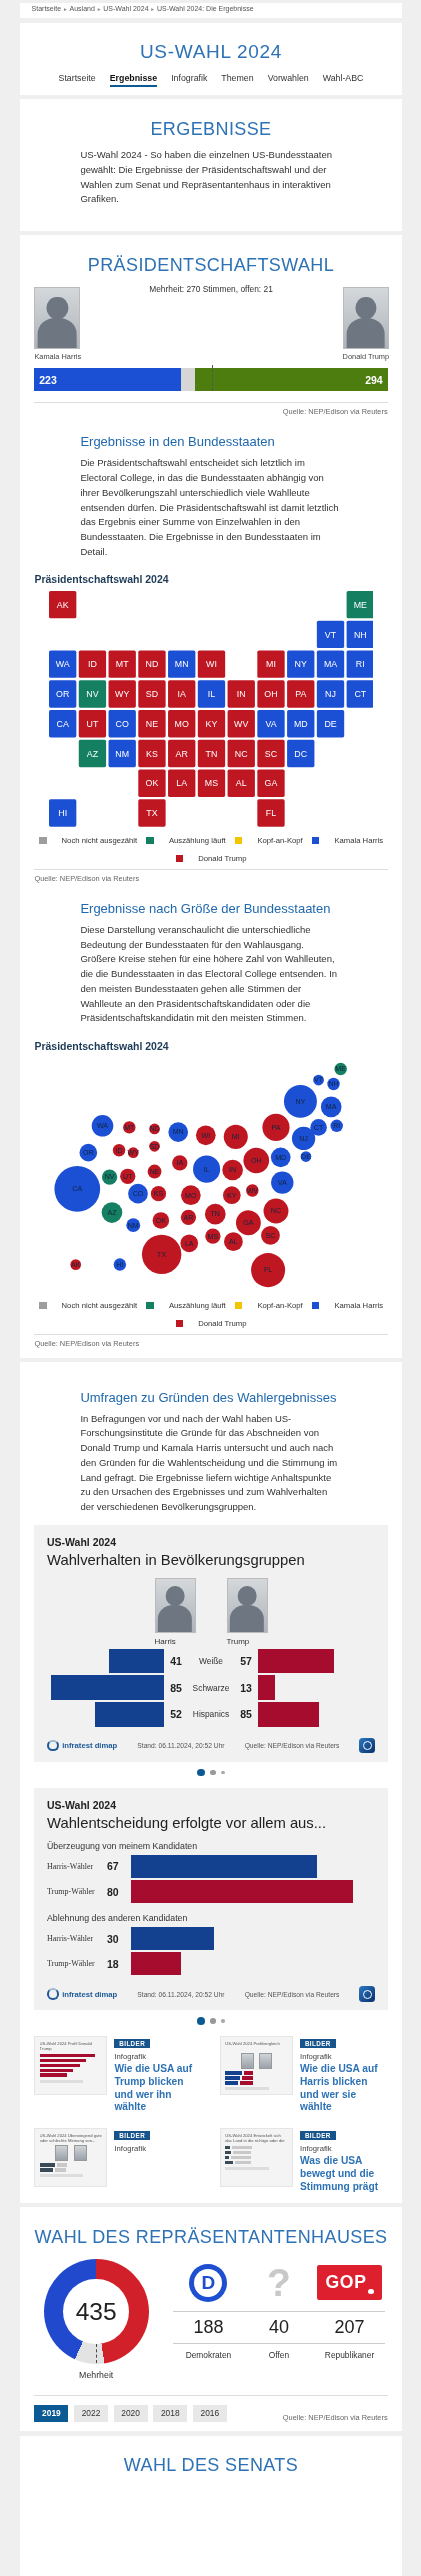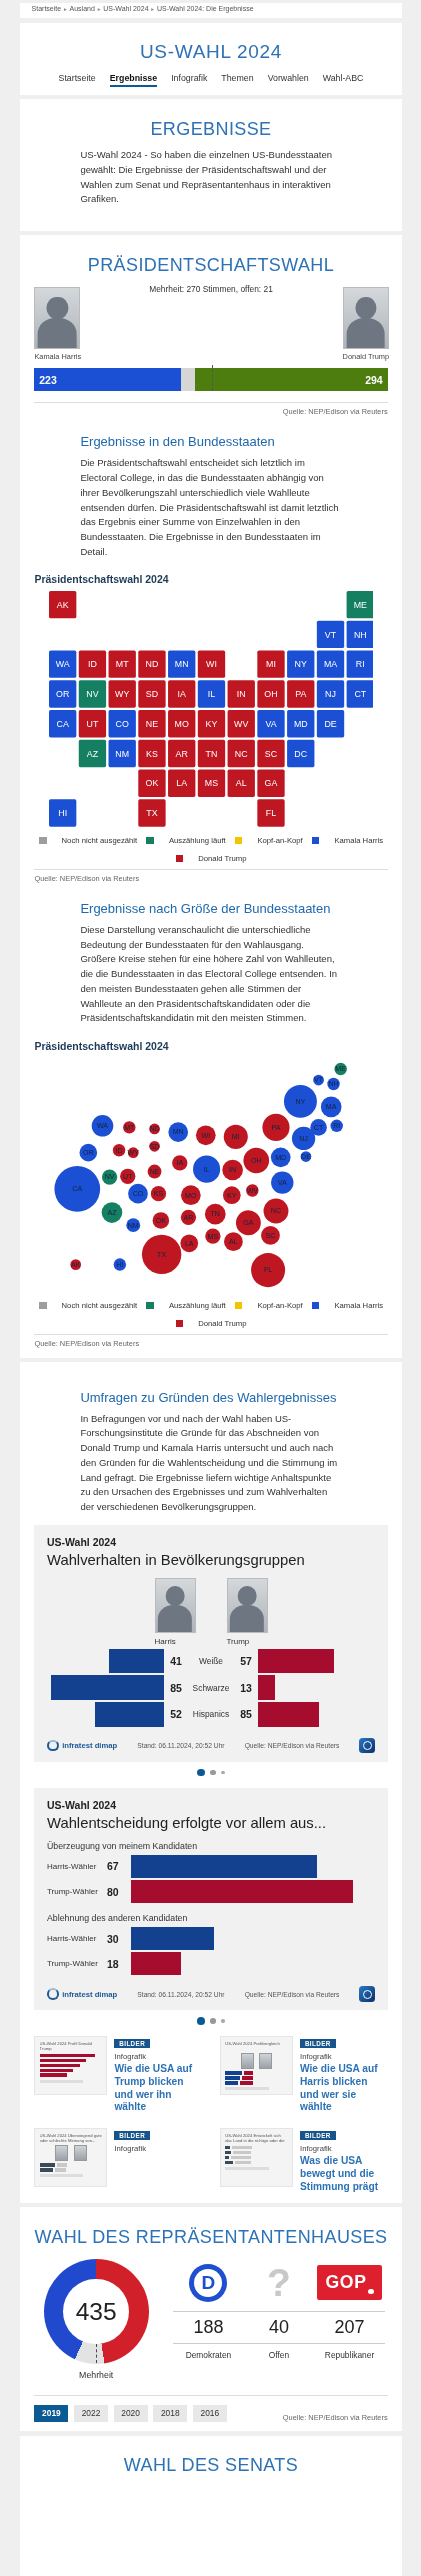--- a/index.html
+++ b/index.html
@@ -61,21 +61,21 @@
   .cc-photo-col .photo{width:39px;height:53px;}
   .cc-photo-label{font-size:8px;color:#333;margin-top:4.2px;}
   .demo-row{display:flex;align-items:center;margin-bottom:2.1px;}
   .demo-track{flex:1;display:flex;}
   .demo-track.left{justify-content:flex-end;}
   .demo-bar{height:24.6px;}
   .demo-val{width:24px;text-align:center;font-weight:700;font-size:10.5px;color:#222;}
   .demo-cat{width:46px;text-align:center;font-size:8.4px;color:#333;}
   .dec-group-label{font-size:8.8px;color:#333;margin:9.8px 0 4.2px;}
   .dec-row{display:flex;align-items:center;margin-bottom:2.1px;}
-  .dec-name{width:60px;font-size:8px;color:#333;}
+  .dec-name{width:60px;font-size:8px;color:#333;font-family:Liberation Serif, serif;}
   .dec-val{width:24px;font-weight:700;font-size:10.5px;color:#222;}
   .dec-track{flex:1;}
   .dec-bar{height:23px;}
   .cc-footer{display:flex;align-items:center;justify-content:space-between;margin-top:11.2px;font-size:6.7px;color:#555;}
   .ifd{display:flex;align-items:center;gap:3.5px;color:#1e5a96;font-weight:700;font-size:7.7px;}
   .ifd-ic{width:7.7px;height:7.7px;border:2.1px solid #1e5a96;border-top-color:#9db9d2;border-radius:50%;display:inline-block;}
   .ts-mini{width:15.5px;height:15.5px;border-radius:3.5px;background:linear-gradient(135deg,#2a7ac4,#0a2f6b);display:flex;align-items:center;justify-content:center;}
   .ts-mini span{width:7px;height:7px;border:1.1px solid #fff;border-radius:50%;display:block;}
   .dots{display:flex;justify-content:center;align-items:center;gap:5.6px;margin:7px 0 11.2px;}
   .dot{border-radius:50%;background:#999;cursor:pointer;}

